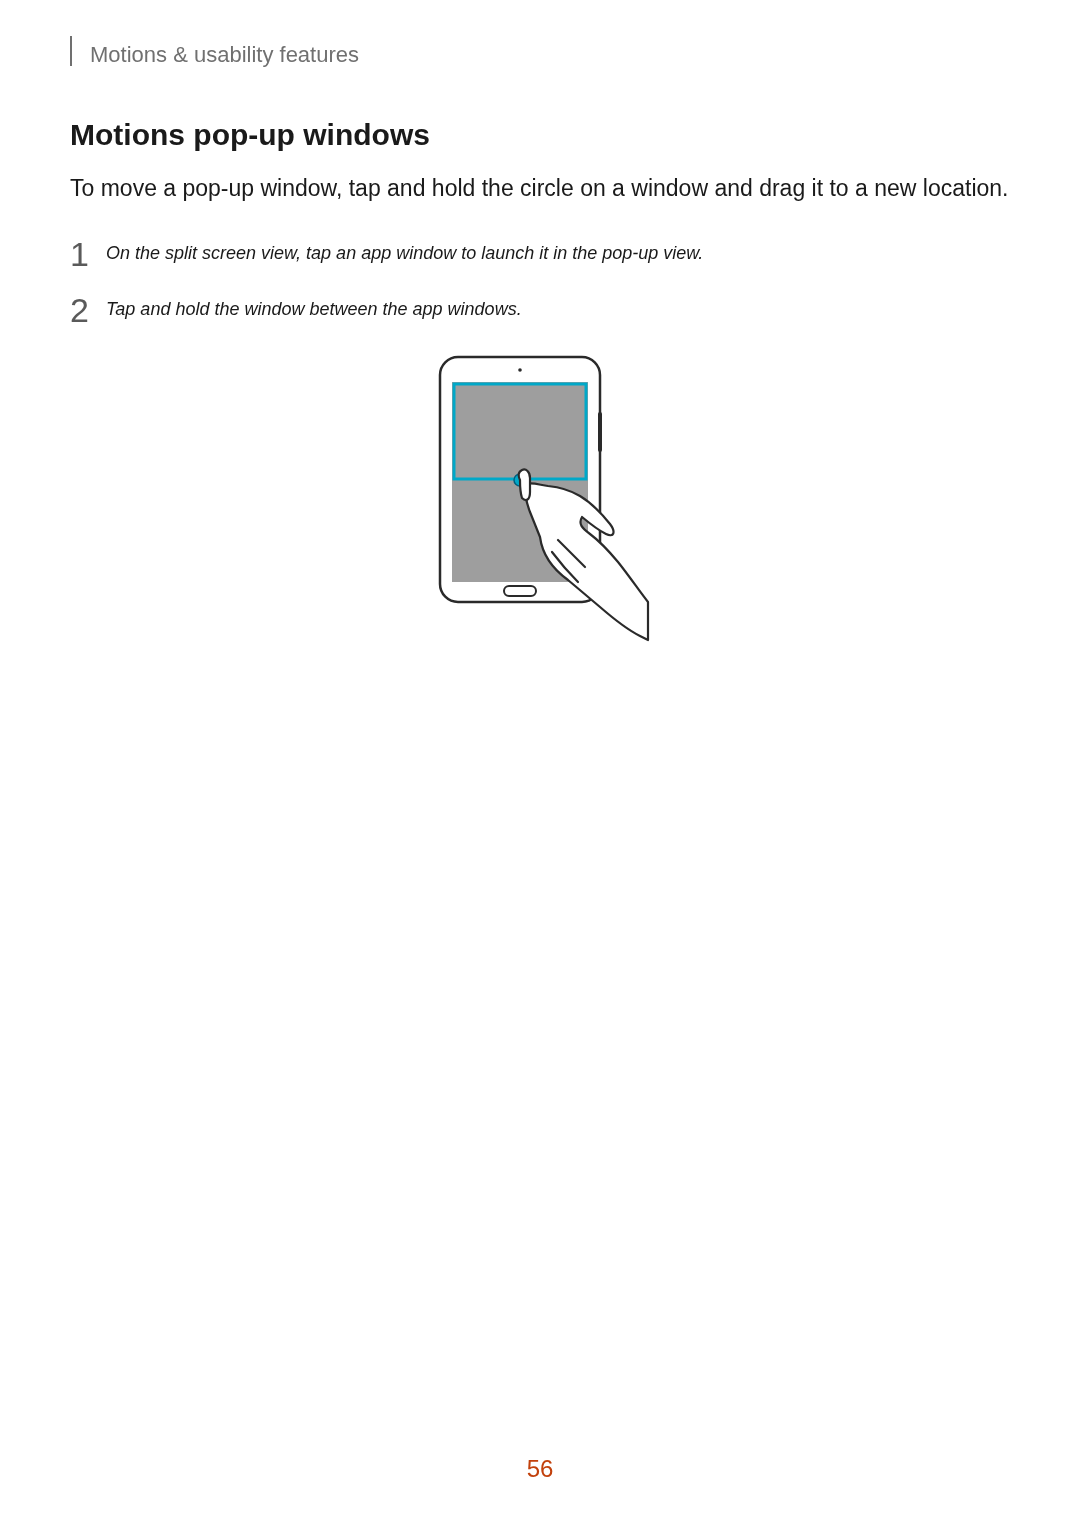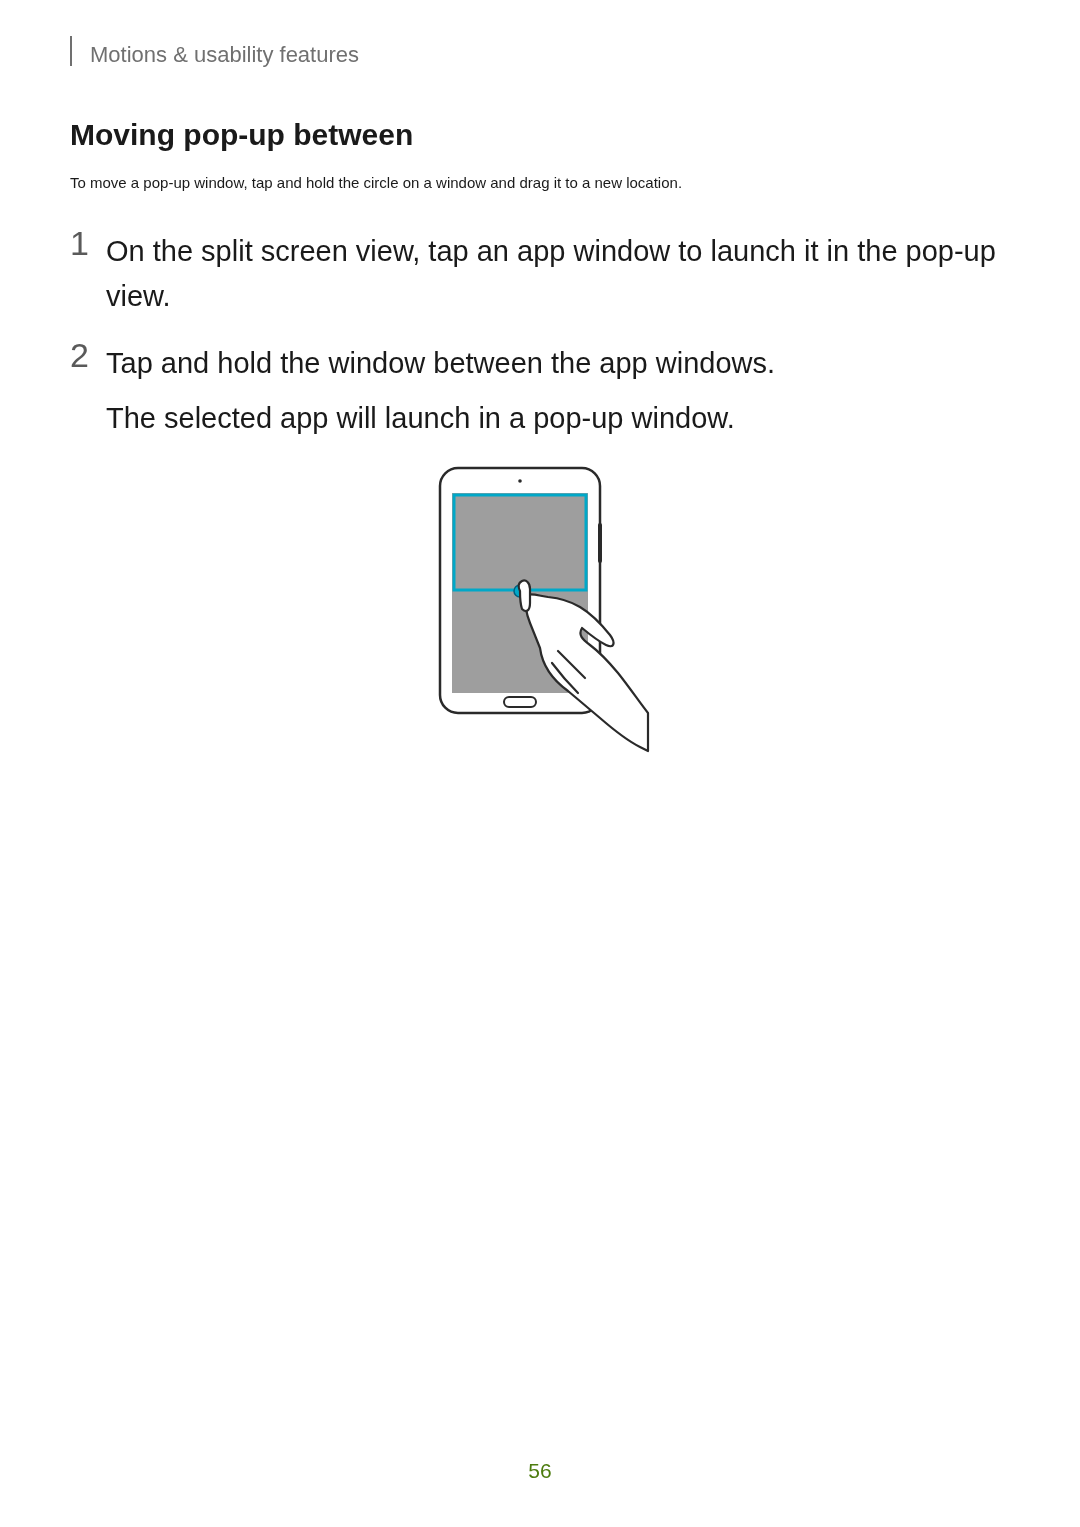--- a/index.html
+++ b/index.html
@@ -36,21 +36,21 @@
       color: #707070;
       font-weight: 400;
     }
     .section-heading {
       font-size: 30px;
       font-weight: 700;
       color: #1a1a1a;
       margin-bottom: 20px;
     }
     .body-paragraph {
-      font-size: 15px;
+      font-size: 23px;
       color: #1a1a1a;
       line-height: 1.4;
       margin-bottom: 36px;
     }
     .section-heading-2 {
       font-size: 30px;
       font-weight: 700;
       color: #1a1a1a;
       margin-bottom: 30px;
       margin-top: 10px;
@@ -64,69 +64,69 @@
       font-size: 34px;
       font-weight: 400;
       color: #5a5a5a;
       width: 36px;
       flex-shrink: 0;
       line-height: 1;
       position: relative;
       top: -3px;
     }
     .step-text {
-      font-size: 29px;
+      font-size: 18px;
       color: #1a1a1a;
       line-height: 1.55;
+      font-style: italic;
     }
     .illustration-container {
       width: 100%;
       display: flex;
       justify-content: center;
       margin-top: 18px;
     }
     .illustration {
       width: 220px;
       height: 310px;
       position: relative;
     }
     .page-number {
       position: absolute;
       bottom: 44px;
       left: 0;
       right: 0;
       text-align: center;
-      font-size: 21px;
-      color: #4d7c0f;
+      font-size: 24px;
+      color: #c2410c;
     }
   </style>
 </head>
 <body>
 
 <div class="page-content">
 
   <div class="header-row">
     <div class="header-divider"></div>
     <div class="header-text">Motions &amp; usability features</div>
   </div>
 
-  <h2 class="section-heading">Moving pop-up between</h2>
+  <h2 class="section-heading">Motions pop-up windows</h2>
   <p class="body-paragraph">To move a pop-up window, tap and hold the circle on a window and drag it to a new location.</p>
 
 
   <div class="step-row">
     <div class="step-number">1</div>
     <div class="step-text">On the split screen view, tap an app window to launch it in the pop-up view.</div>
   </div>
 
   <div class="step-row">
     <div class="step-number">2</div>
     <div class="step-text">
       <div>Tap and hold the window between the app windows.</div>
-      <div style="margin-top:10px;">The selected app will launch in a pop-up window.</div>
     </div>
   </div>
 
   <div class="illustration-container">
     <div class="illustration">
       <svg viewBox="0 0 220 310" width="220" height="310">
 
         <rect x="10" y="5" width="160" height="245" rx="18" ry="18" fill="#ffffff" stroke="#2a2a2a" stroke-width="2.5"></rect>
 
         <rect x="168" y="60" width="4" height="40" rx="2" fill="#2a2a2a"></rect>

